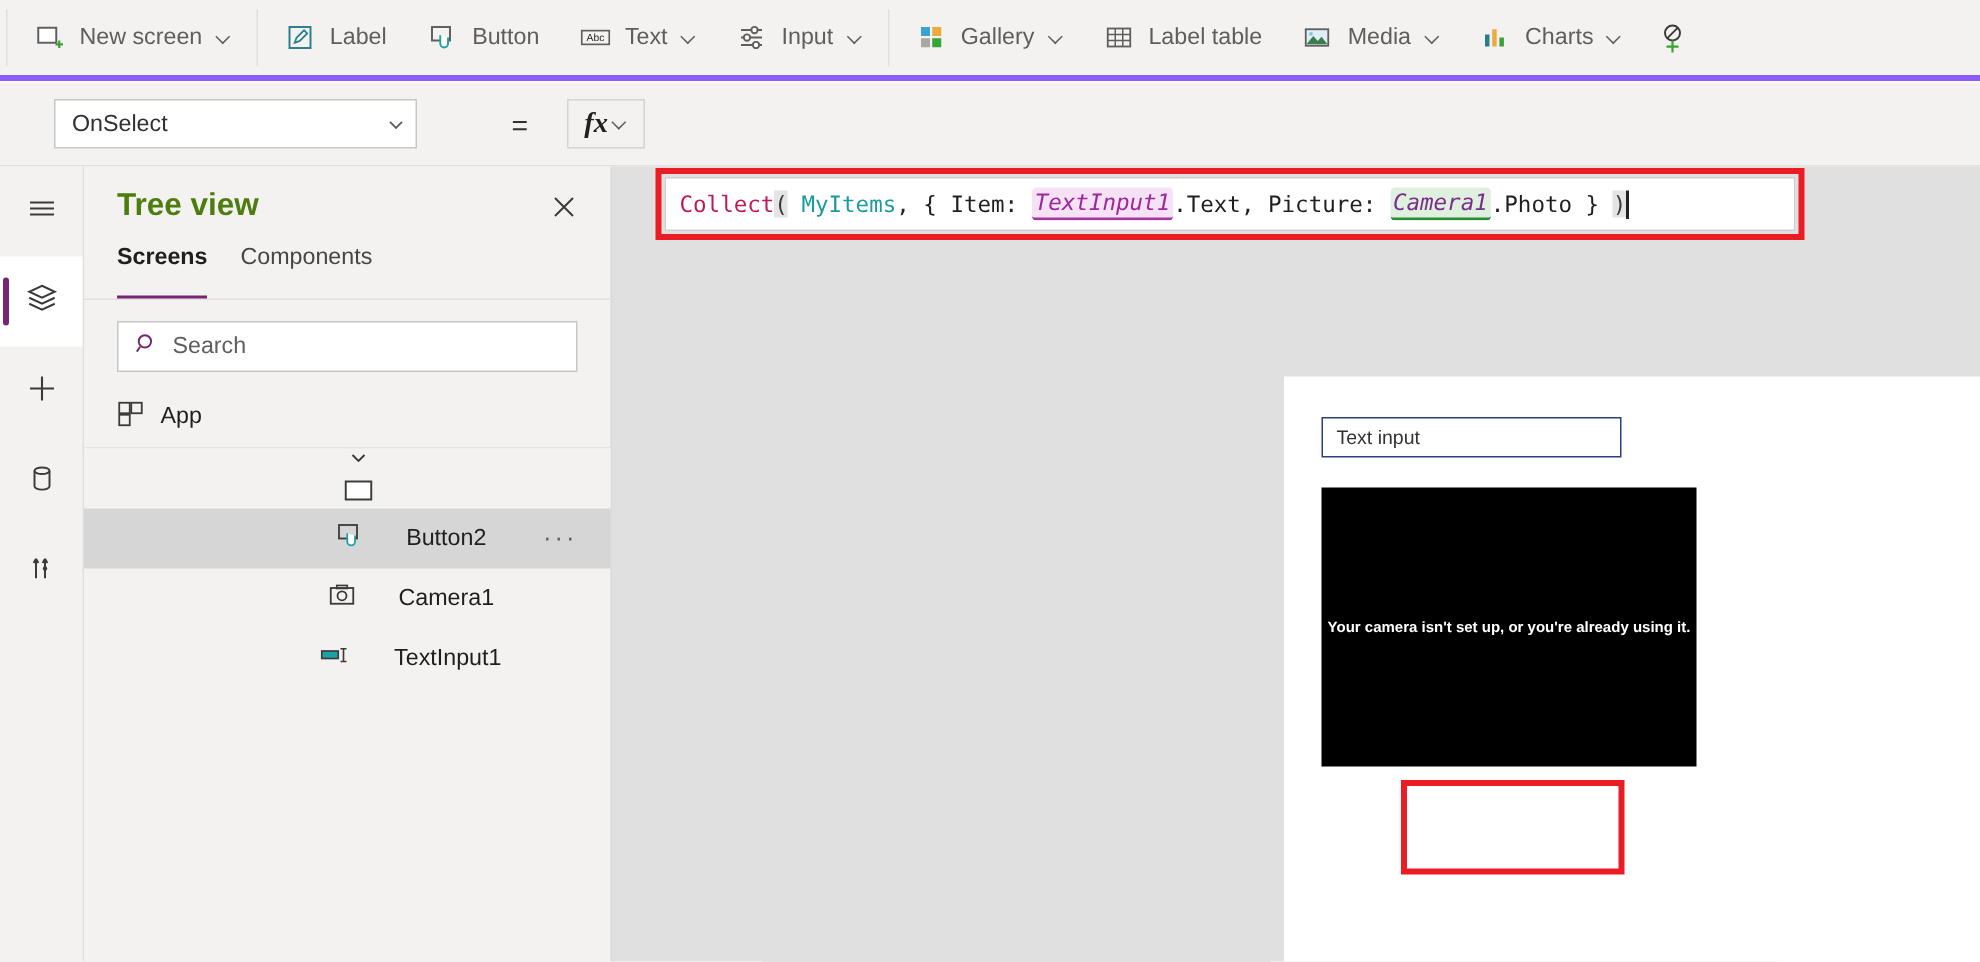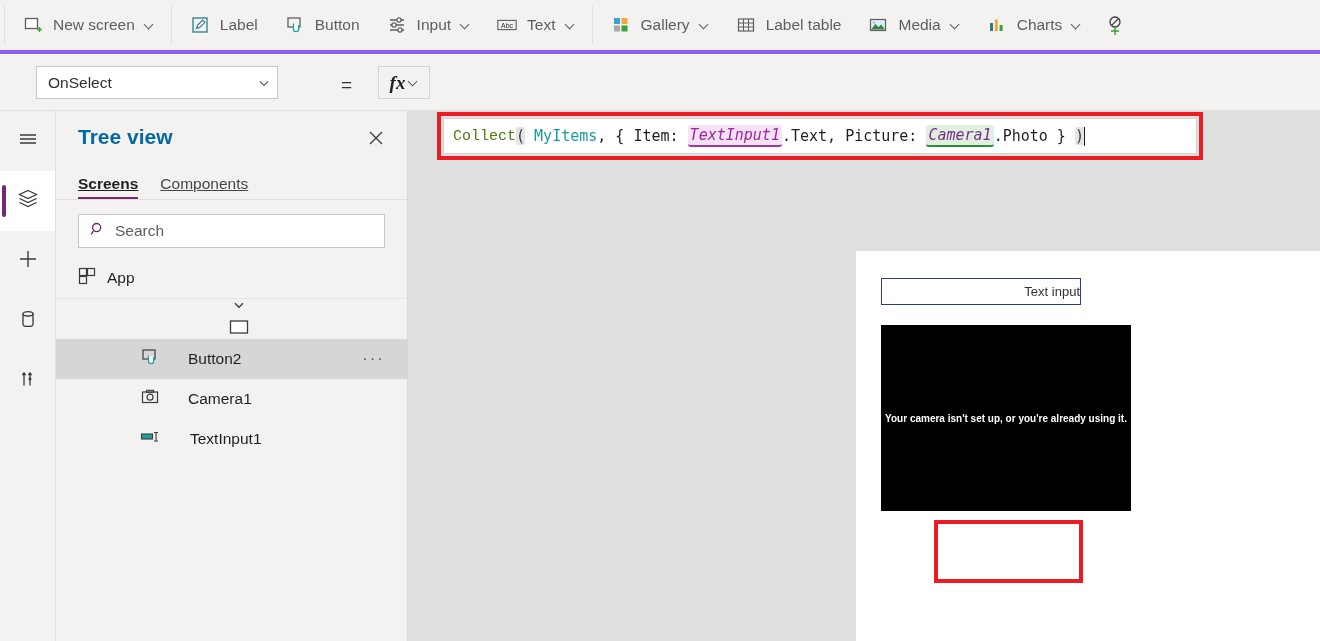--- a/index.html
+++ b/index.html
@@ -69,21 +69,21 @@
     background:#ffffff;border:1px solid #d0cece;
     box-sizing:border-box;
     display:flex;align-items:center;
     padding-left:9px;
     font-family:"DejaVu Sans Mono","Liberation Mono",monospace;
     font-size:15px;
     white-space:pre;
     overflow:hidden;
     z-index:5;
   }
-  .tok-fn{color:#4d7c0f;font-family:Liberation Mono, monospace;}
+  .tok-fn{color:#be185d;}
   .tok-paren{color:#3b3b3b;background:#e4e4e4;}
   .tok-tbl{color:#1a9c9c;}
   .tok-plain{color:#201f1e;}
   .pill-pink{
     color:#9c27a0;font-style:italic;
     background:#f6e2f4;border-bottom:2.5px solid #a0369e;
     border-radius:3px;padding:1px 2px;
   }
   .pill-green{
     color:#7b2d8e;font-style:italic;
@@ -109,70 +109,70 @@
 
   
   .tree{
     position:absolute;left:56px;top:111px;width:352px;height:530px;
     background:#f3f2f1;border-right:1px solid #d9d9d9;box-sizing:border-box;
   }
   .tree-head{
     position:relative;height:52px;
     display:flex;align-items:center;
   }
-  .tree-title{padding-left:22px;font-size:21px;color:#0369a1;font-weight:600;}
+  .tree-title{padding-left:22px;font-size:21px;color:#4d7c0f;font-weight:600;}
   .tree-close{
     position:absolute;right:18px;top:14px;width:26px;height:26px;
     display:flex;align-items:center;justify-content:center;
   }
   .tabs{
     display:flex;align-items:flex-end;gap:22px;padding-left:22px;height:36px;
     border-bottom:1px solid #e1dfdd;
   }
   .tab{
-    font-size:15.5px;color:#484644;padding-bottom:6px;position:relative;text-decoration:underline;
+    font-size:15.5px;color:#484644;padding-bottom:18px;position:relative;
   }
   .tab.active{color:#201f1e;font-weight:700;}
   .tab.active:after{
     content:"";position:absolute;left:0;right:0;bottom:0;height:2.5px;background:#742774;
   }
   .searchbox{
     margin:14px 22px 0 22px;height:34px;
     background:#ffffff;border:1px solid #c8c6c4;
     display:flex;align-items:center;gap:9px;padding-left:11px;box-sizing:border-box;
   }
   .searchbox .ph{font-size:15.5px;color:#605e5c;}
   .tree-row{
     display:flex;align-items:center;height:40px;position:relative;
     font-size:15.5px;color:#201f1e;
   }
   .tree-row.app-row{padding-left:22px;gap:11px;border-bottom:1px solid #e4e4e4;margin-top:10px;}
   .tree-row.screen-row{padding-left:14px;gap:8px;background:#f3f2f1;flex-direction:column;}
-  .tree-row.child{padding-left:84px;gap:28px;}
+  .tree-row.child{padding-left:84px;gap:28px;justify-content:center;}
   .tree-row.selected{background:#d6d6d6;}
   .tree-row .dots{
     position:absolute;right:22px;top:0;height:40px;display:flex;align-items:center;
     letter-spacing:2px;color:#605e5c;font-size:17px;
   }
   .twisty{width:14px;height:14px;display:flex;align-items:center;justify-content:center;}
 
   
   .canvas-bg{
     position:absolute;left:408px;top:111px;width:912px;height:530px;
     background:#e0e0e0;
   }
   .canvas{
     position:absolute;left:448px;top:140px;width:855px;height:481px;
     background:#ffffff;
   }
   .c-textinput{
     position:absolute;left:25px;top:27px;width:200px;height:27px;
     background:#ffffff;border:1.6px solid #2b3e80;
     box-sizing:border-box;display:flex;align-items:center;padding-left:9px;
-    font-size:13px;color:#333333;justify-content:flex-end;
+    font-size:13px;color:#333333;
   }
   .c-camera{
     position:absolute;left:25px;top:74px;width:250px;height:186px;
     background:#000000;
     display:flex;align-items:center;justify-content:center;
   }
   .c-camera span{
     color:#ffffff;font-size:10px;font-weight:700;text-align:center;
     font-family:"Liberation Sans",sans-serif;
   }
@@ -220,39 +220,39 @@
         <svg width="20" height="20" viewBox="0 0 20 20">
           <rect x="3" y="3" width="12" height="9" fill="none" stroke="#605e5c" stroke-width="1.3"></rect>
           <path d="M8.5 8.5v5.5a2.6 2.6 0 0 0 5.2 0V10" fill="#ffffff" stroke="#1aa3a3" stroke-width="1.3"></path>
         </svg>
       </span>
       <span>Button</span>
     </div>
 
     <div class="rb-item">
       <span class="rb-ico">
+        <svg width="24" height="20" viewBox="0 0 24 20">
+          <rect x="2" y="5" width="20" height="10" fill="none" stroke="#605e5c" stroke-width="1.2"></rect>
+          <text x="12" y="12.9" font-size="7.5" font-family="Liberation Sans, sans-serif" fill="#201f1e" text-anchor="middle">Abc</text>
+        </svg>
+      </span>
+      <span>Text</span>
+      <span class="chev"></span>
+    </div>
+
+    <div class="rb-item">
+      <span class="rb-ico">
         <svg width="20" height="20" viewBox="0 0 20 20">
           <path d="M3 5h14M3 10h14M3 15h14" stroke="#605e5c" stroke-width="1.3"></path>
           <circle cx="12" cy="5" r="2.1" fill="#ffffff" stroke="#605e5c" stroke-width="1.3"></circle>
           <circle cx="7" cy="10" r="2.1" fill="#ffffff" stroke="#605e5c" stroke-width="1.3"></circle>
           <circle cx="13" cy="15" r="2.1" fill="#ffffff" stroke="#605e5c" stroke-width="1.3"></circle>
         </svg>
       </span>
       <span>Input</span>
-      <span class="chev"></span>
-    </div>
-
-    <div class="rb-item">
-      <span class="rb-ico">
-        <svg width="24" height="20" viewBox="0 0 24 20">
-          <rect x="2" y="5" width="20" height="10" fill="none" stroke="#605e5c" stroke-width="1.2"></rect>
-          <text x="12" y="12.9" font-size="7.5" font-family="Liberation Sans, sans-serif" fill="#201f1e" text-anchor="middle">Abc</text>
-        </svg>
-      </span>
-      <span>Text</span>
       <span class="chev"></span>
     </div>
 
     <div class="rb-sep"></div>
 
     <div class="rb-item">
       <span class="rb-ico">
         <svg width="20" height="20" viewBox="0 0 20 20">
           <rect x="3" y="3" width="6" height="6" fill="#3aa3d0"></rect>
           <rect x="10.5" y="3" width="6" height="6" fill="#efa93c"></rect>

